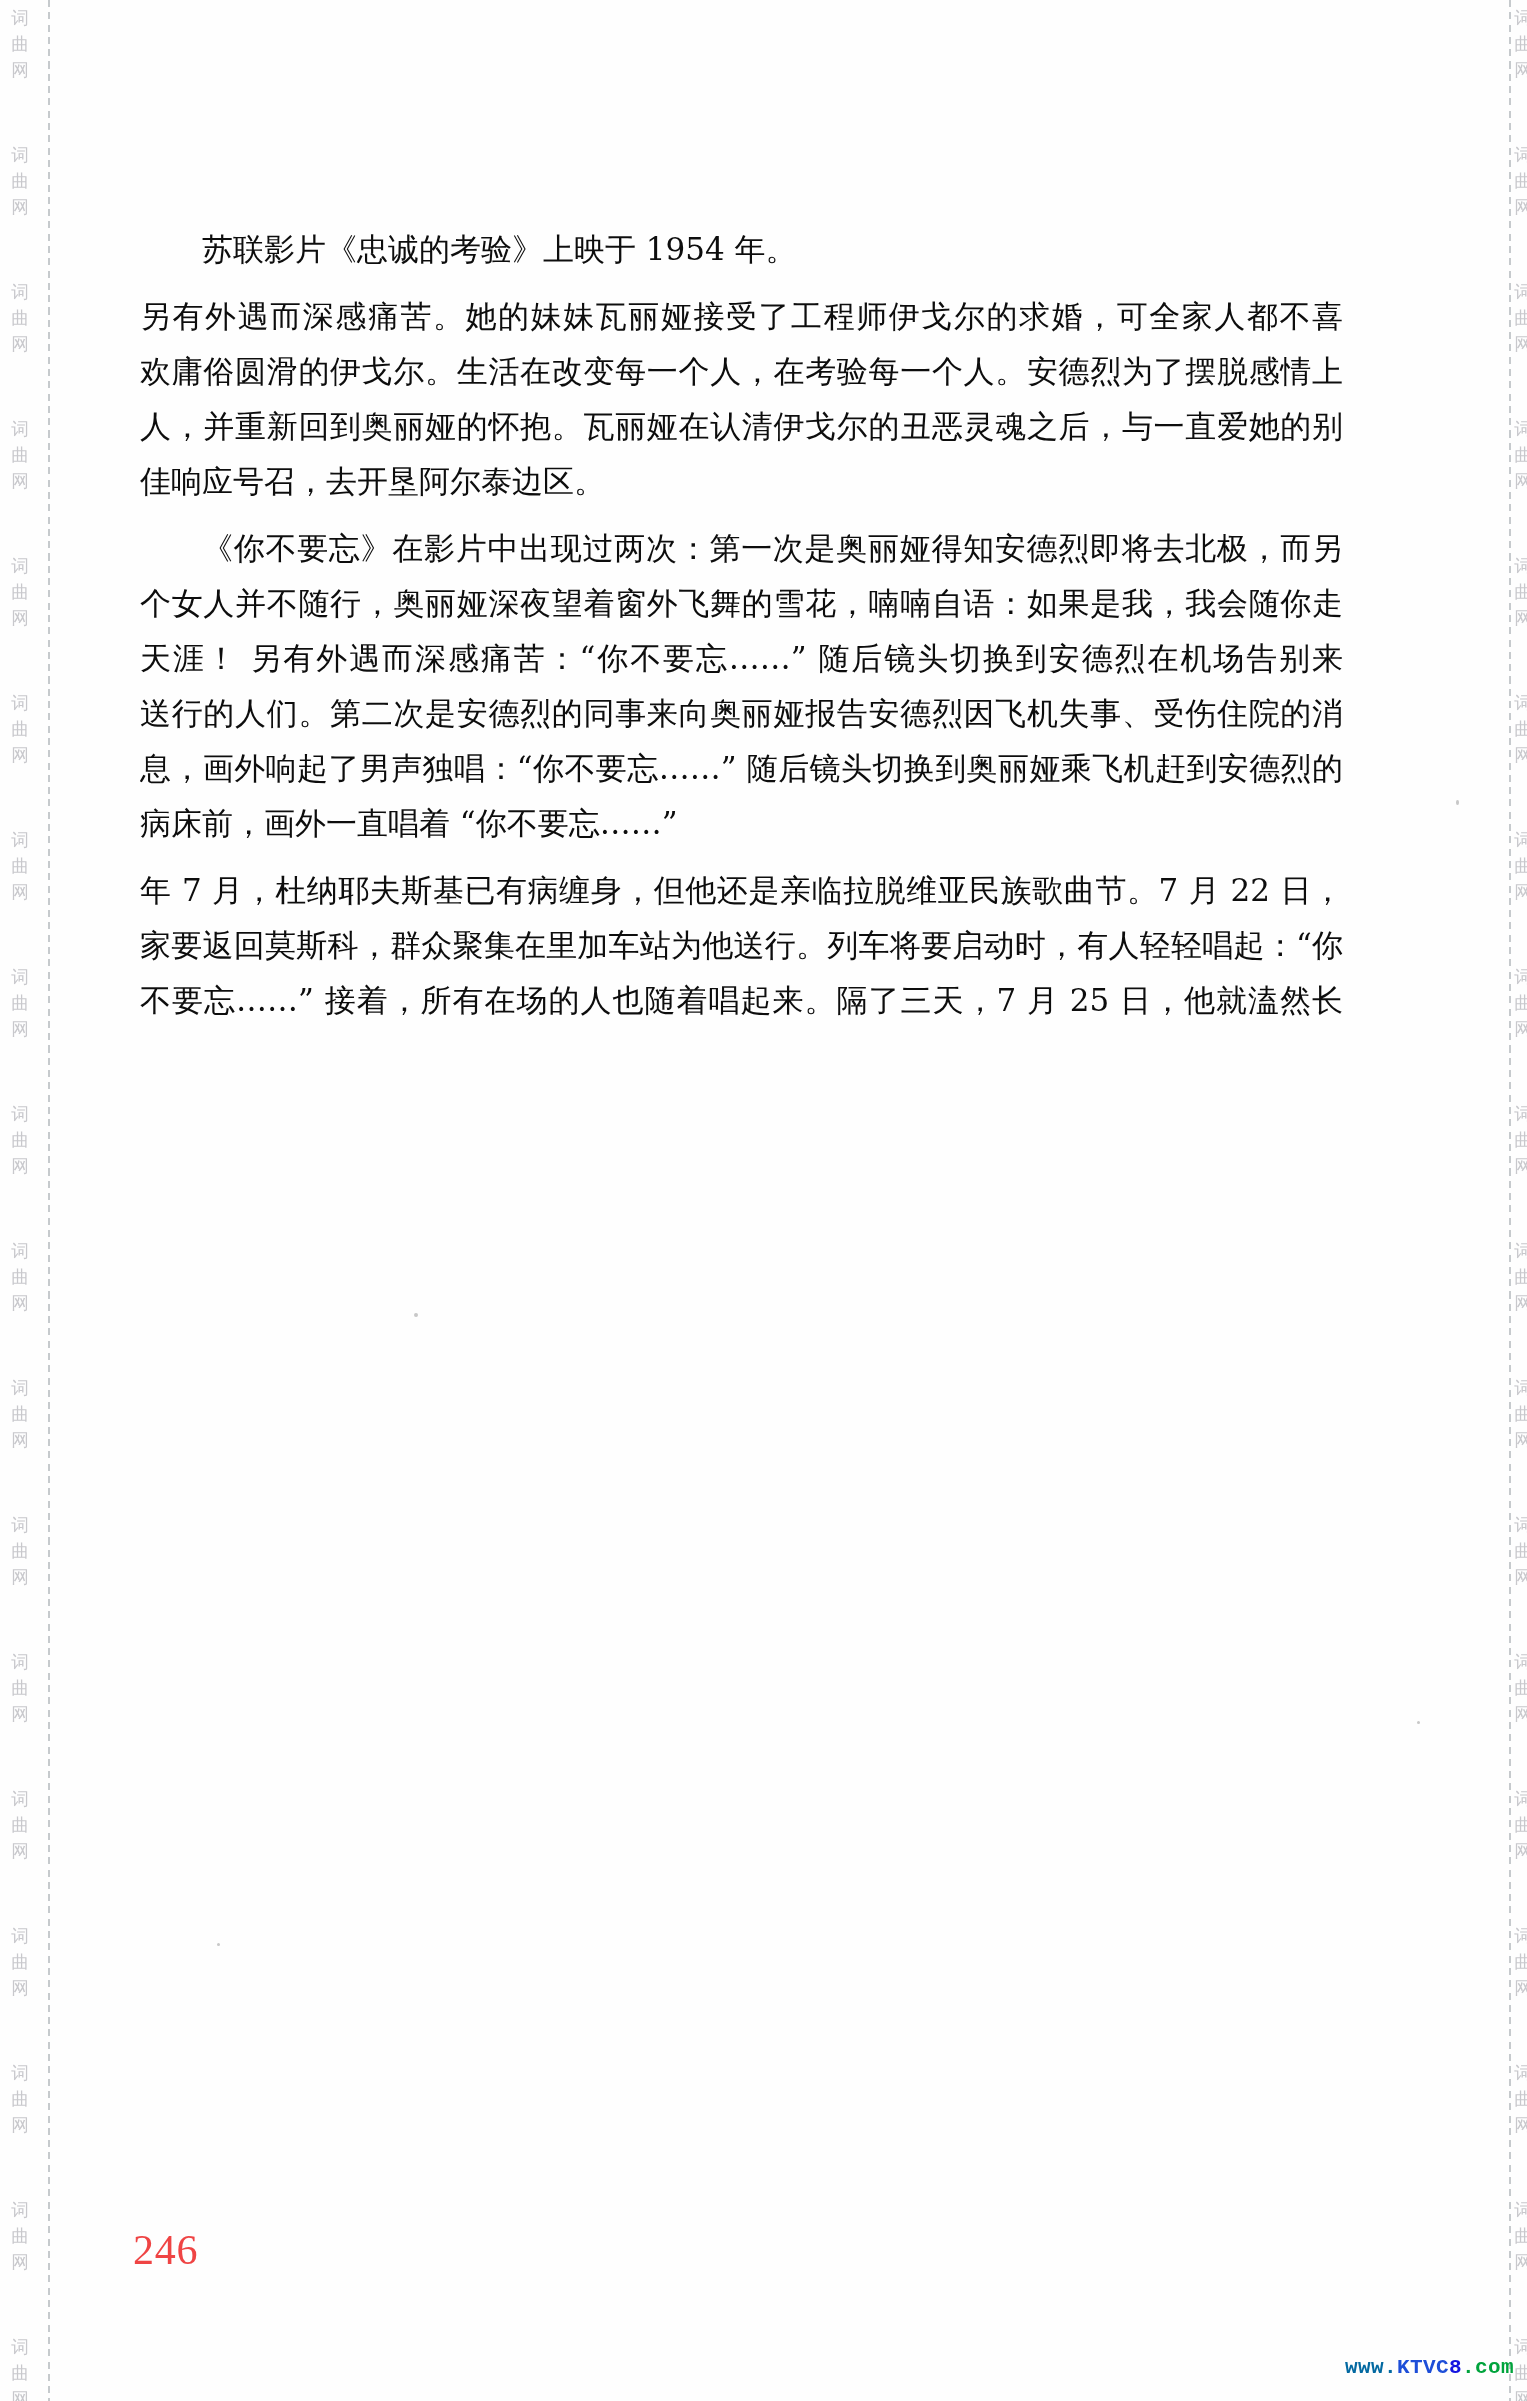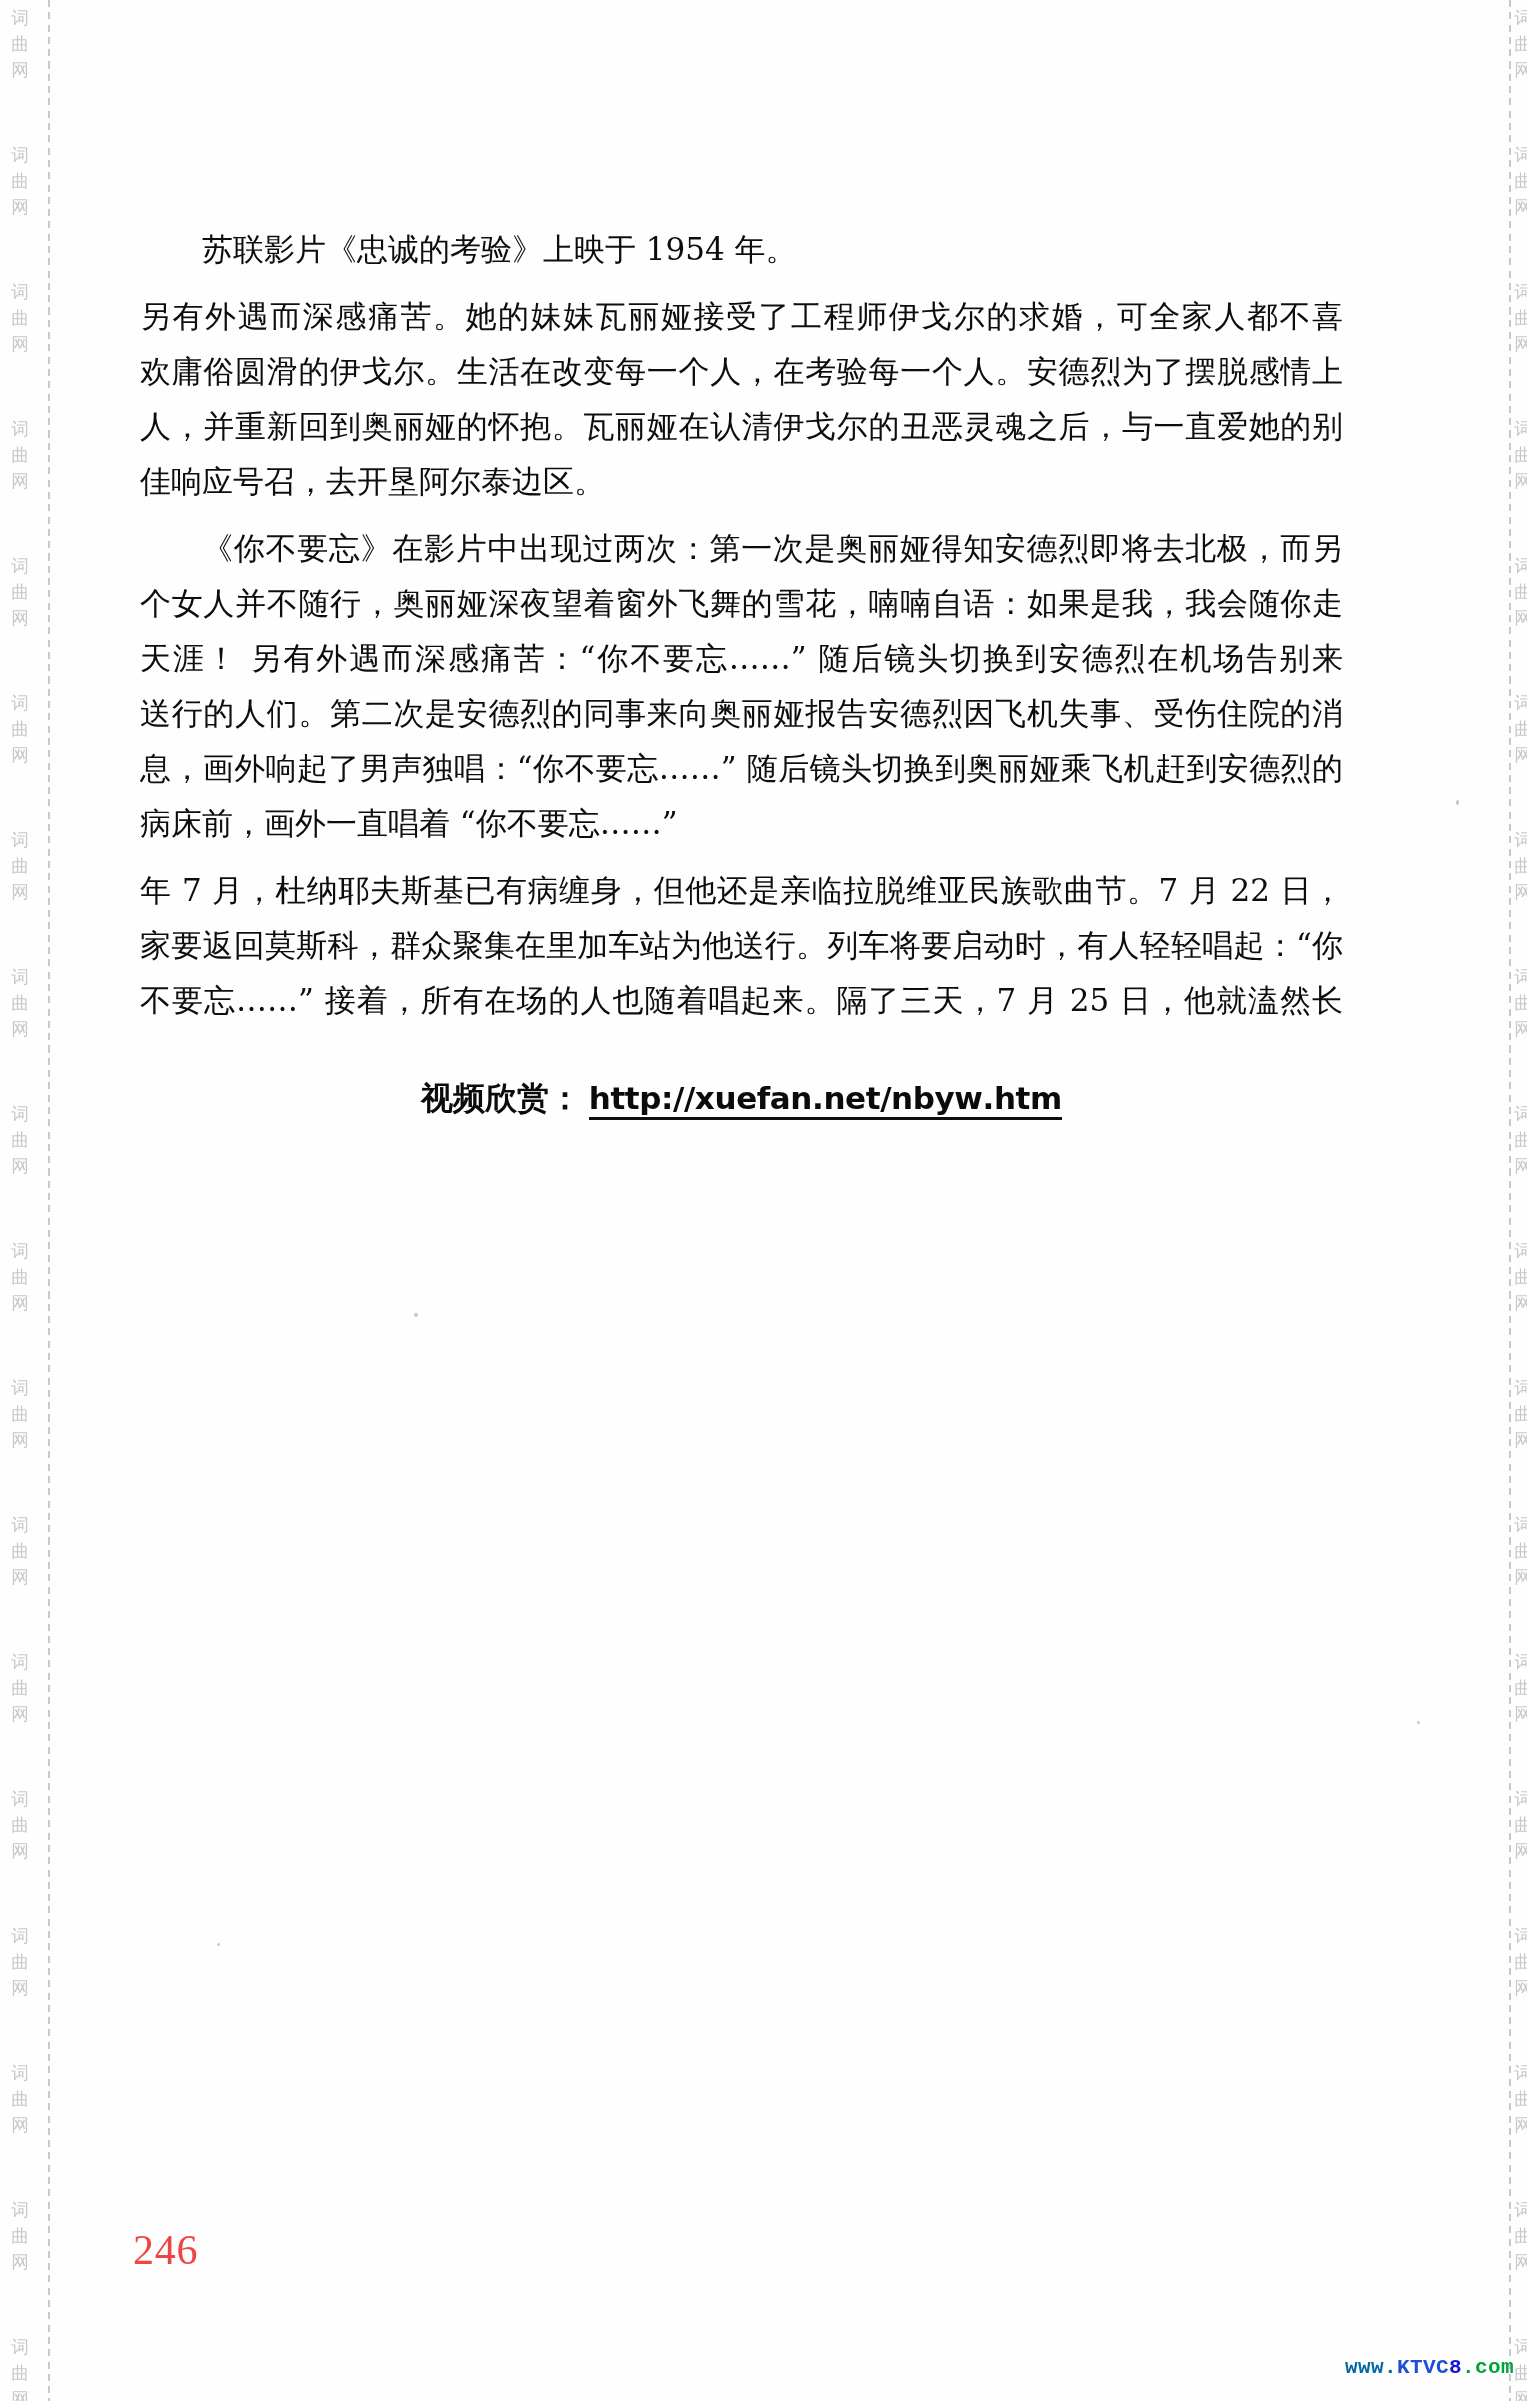--- a/index.html
+++ b/index.html
@@ -276,23 +276,20 @@
           <div class="line">息，画外响起了男声独唱：“你不要忘……” 随后镜头切换到奥丽娅乘飞机赶到安德烈的</div>
           <div class="line last">病床前，画外一直唱着 “你不要忘……”</div>
         </div>
         <div class="paragraph">
           <div class="line">年 7 月，杜纳耶夫斯基已有病缠身，但他还是亲临拉脱维亚民族歌曲节。7 月 22 日，作曲</div>
           <div class="line">家要返回莫斯科，群众聚集在里加车站为他送行。列车将要启动时，有人轻轻唱起：“你</div>
           <div class="line">不要忘……” 接着，所有在场的人也随着唱起来。隔了三天，7 月 25 日，他就溘然长逝。</div>
         </div>
       </div>
 
-    <div class="video-line">
-      <span class="video-label">视频欣赏：</span><a class="video-url">http://xuefan.net/nbyw.htm</a>
-    </div>
   </main>
 
   <div class="page-number">246</div>
 
   <div class="logo" id="logo"><span style="color: #0369a1;">www.</span><span style="color: #1d4ed8;">KTVC</span><span style="color: rgb(20, 20, 224);">8</span><span style="color: rgb(0, 163, 60);">.com</span></div>
 
   <div class="speck" style="left:414px; top:1313px; width:3.9px; height:3.9px;"></div>
   <div class="speck" style="left:1456px; top:800px; width:3.1px; height:4.6px;"></div>
   <div class="speck" style="left:217px; top:1943px; width:3.1px; height:3.1px;"></div>
   <div class="speck" style="left:1417px; top:1721px; width:3.1px; height:3.1px;"></div>

